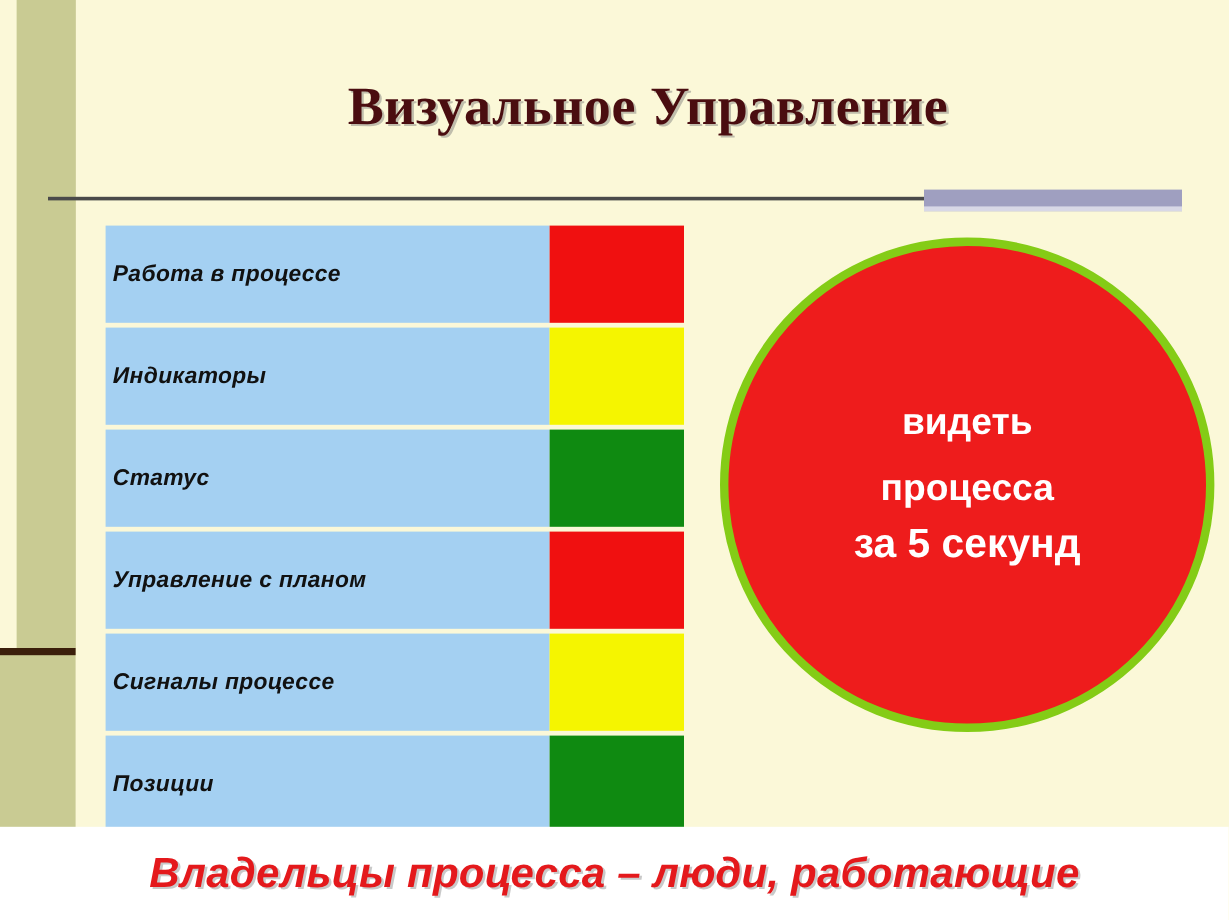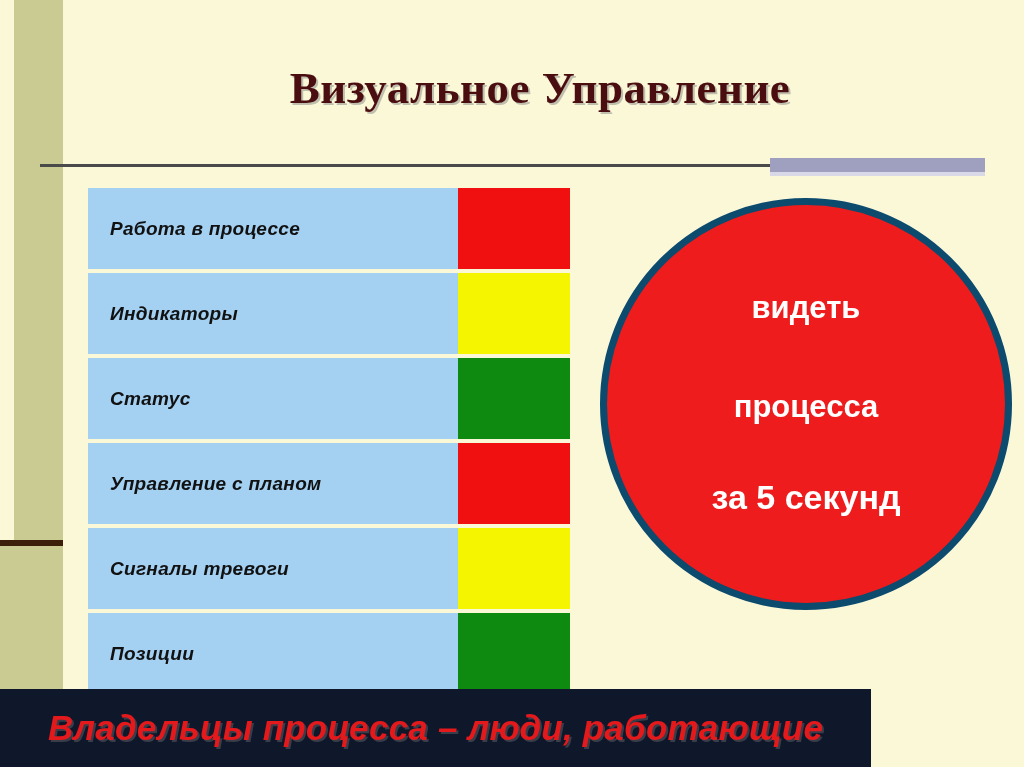--- a/index.html
+++ b/index.html
@@ -99,49 +99,48 @@
     display: flex;
     height: 81px;
     margin-bottom: 4px;
   }
   .row:last-child { margin-bottom: 0; }
   .cell-label {
     width: 370px;
     background: #a4d0f2;
     display: flex;
     align-items: center;
-    padding-left: 22px;
+    padding-left: 6px;
     box-sizing: border-box;
     font-size: 19px;
     font-weight: bold;
     font-style: italic;
     color: #111111;
     letter-spacing: 0.3px;
   }
   .cell-color {
     width: 112px;
   }
 
   
   .circle {
     position: absolute;
     left: 600px;
     top: 198px;
     width: 412px;
     height: 412px;
     border-radius: 50%;
     background: #ee1c1c;
-    border: 7px solid #0c4a6e;
+    border: 7px solid #84cc16;
     box-sizing: border-box;
     display: flex;
     flex-direction: column;
     align-items: center;
     justify-content: center;
     text-align: center;
-    gap: 44px;
   }
   .circle-line1 {
     font-size: 31px;
     font-weight: bold;
     color: #ffffff;
     line-height: 1.25;
     margin-bottom: 16px;
   }
   .circle-line2 {
     font-size: 31px;
@@ -155,23 +154,23 @@
     color: #ffffff;
     line-height: 1.3;
     margin-top: 4px;
   }
 
   
   .banner {
     position: absolute;
     left: 0;
     bottom: 0;
-    width: 871px;
+    width: 1024px;
     height: 78px;
-    background: #0f172a;
+    background: #ffffff;
     display: flex;
     align-items: center;
     justify-content: center;
   }
   .banner-text {
     font-size: 35px;
     font-weight: bold;
     font-style: italic;
     color: #e4191c;
     text-shadow: 2px 2px 0 rgba(120,120,120,0.4);
@@ -210,21 +209,21 @@
       <div class="cell-label">Статус</div>
       <div class="cell-color" style="background:#0f8a11"></div>
     </div>
 
     <div class="row">
       <div class="cell-label">Управление с планом</div>
       <div class="cell-color" style="background:#f01010"></div>
     </div>
 
     <div class="row">
-      <div class="cell-label">Сигналы тревоги</div>
+      <div class="cell-label">Сигналы процессе</div>
       <div class="cell-color" style="background:#f5f500"></div>
     </div>
 
     <div class="row">
       <div class="cell-label">Позиции</div>
       <div class="cell-color" style="background:#0f8a11"></div>
     </div>
 
   </div>
 

